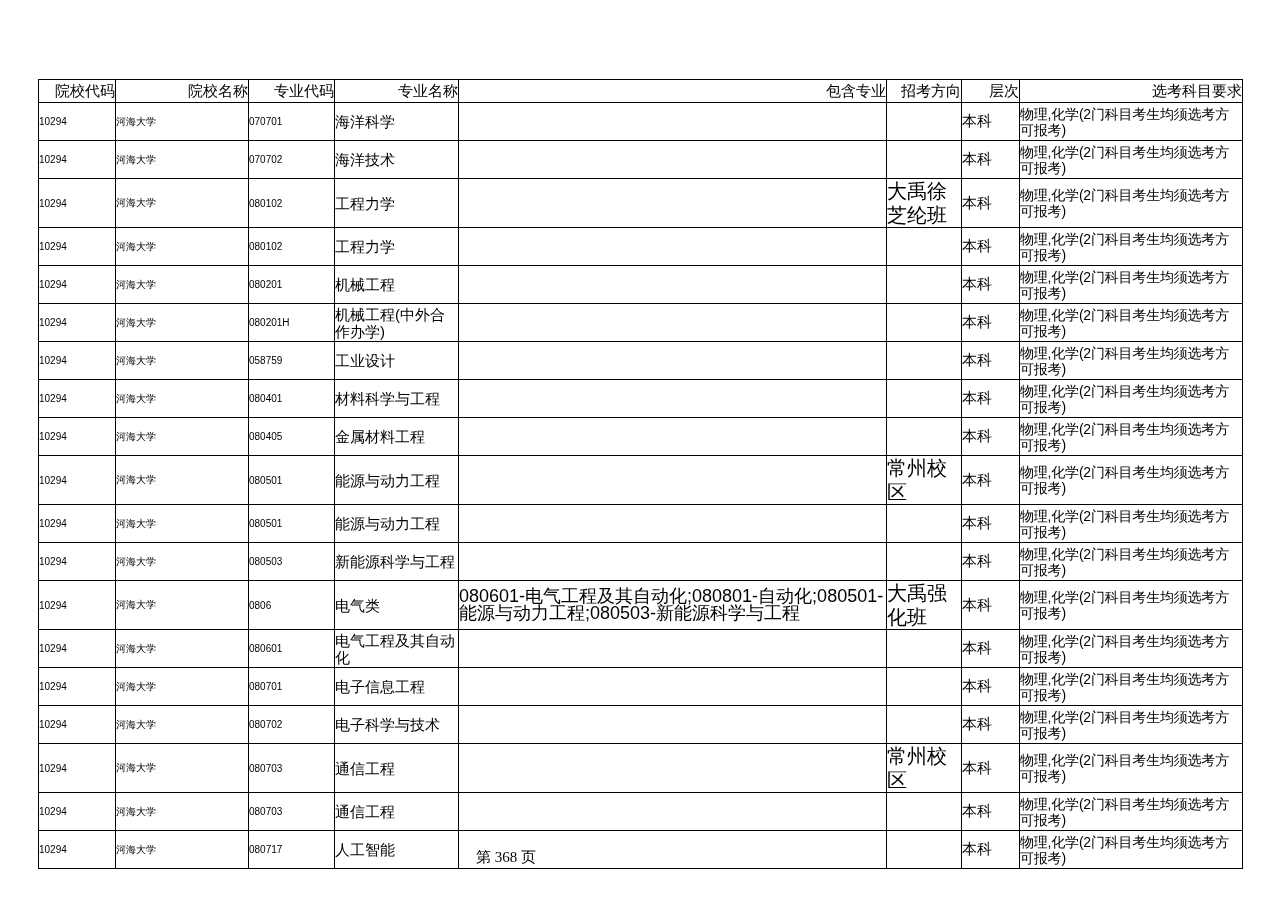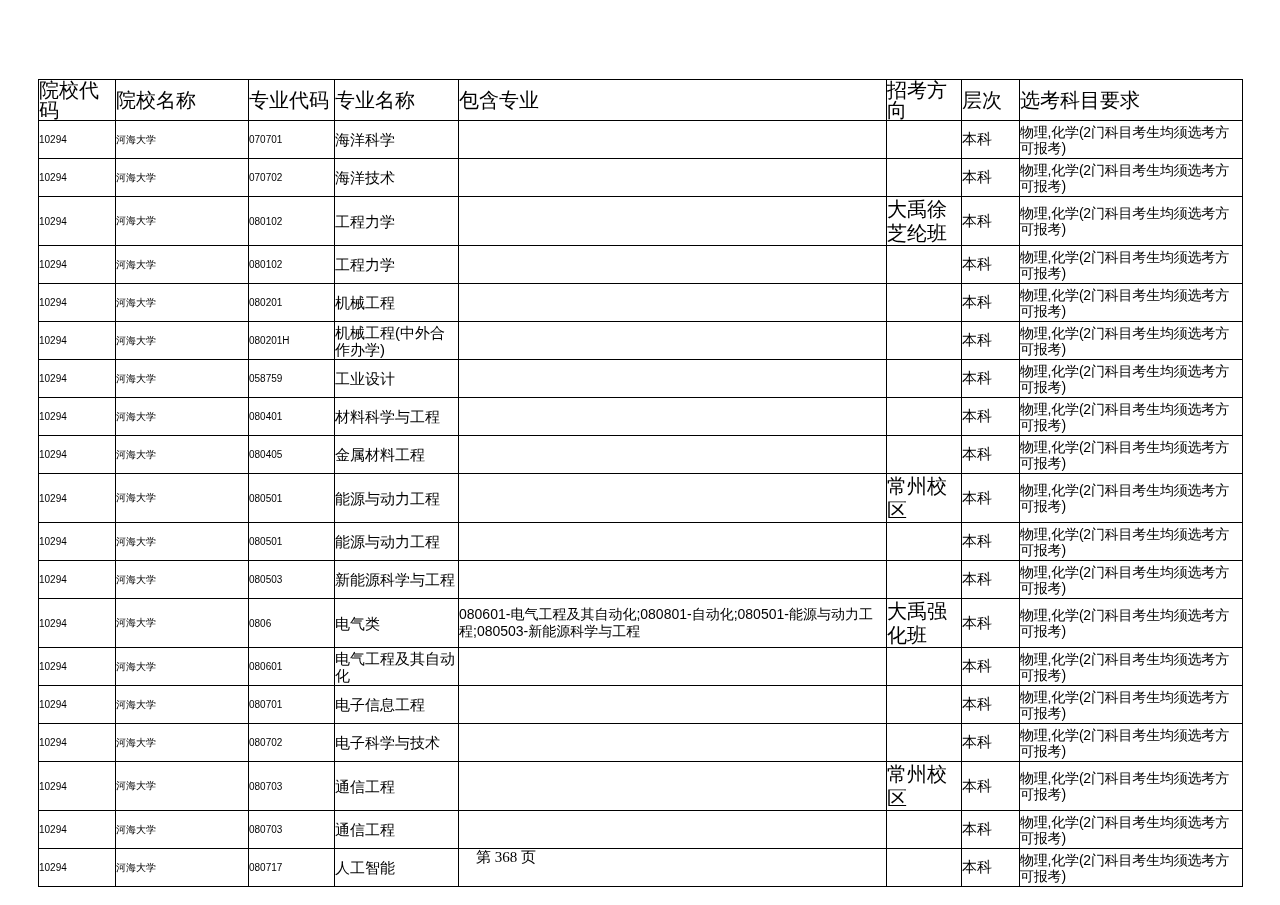--- a/index.html
+++ b/index.html
@@ -26,25 +26,25 @@
     table-layout: fixed;
     width: 1204px;
     font-size: 14.5px;
   }
   table.majors th, table.majors td {
     border: 1px solid #000000;
     padding: 0;
     vertical-align: middle;
   }
   table.majors thead th {
-    text-align: left;
+    text-align: right;
     font-weight: normal;
     height: 22px;
     line-height: 20px;
-    font-size: 20px;
+    font-size: 15px;
   }
   
   col.c0 { width: 77px; }
   col.c1 { width: 133px; }
   col.c2 { width: 86px; }
   col.c3 { width: 124px; }
   col.c4 { width: 428px; }
   col.c5 { width: 75px; }
   col.c6 { width: 58px; }
   col.c7 { width: 223px; }
@@ -55,21 +55,21 @@
     white-space: nowrap;
   }
   td.mname {
     padding-left: 5px;
     font-size: 15px;
     line-height: 17px;
   }
   td.include {
     padding-left: 5px;
     padding-right: 3px;
-    font-size: 14px;
+    font-size: 18px;
     line-height: 17px;
     margin-left: 28px;
   }
   td.dir {
     text-align: left;
     font-size: 20px;
     line-height: 24px;
     padding: 0 2px;
   }
   td.level {

